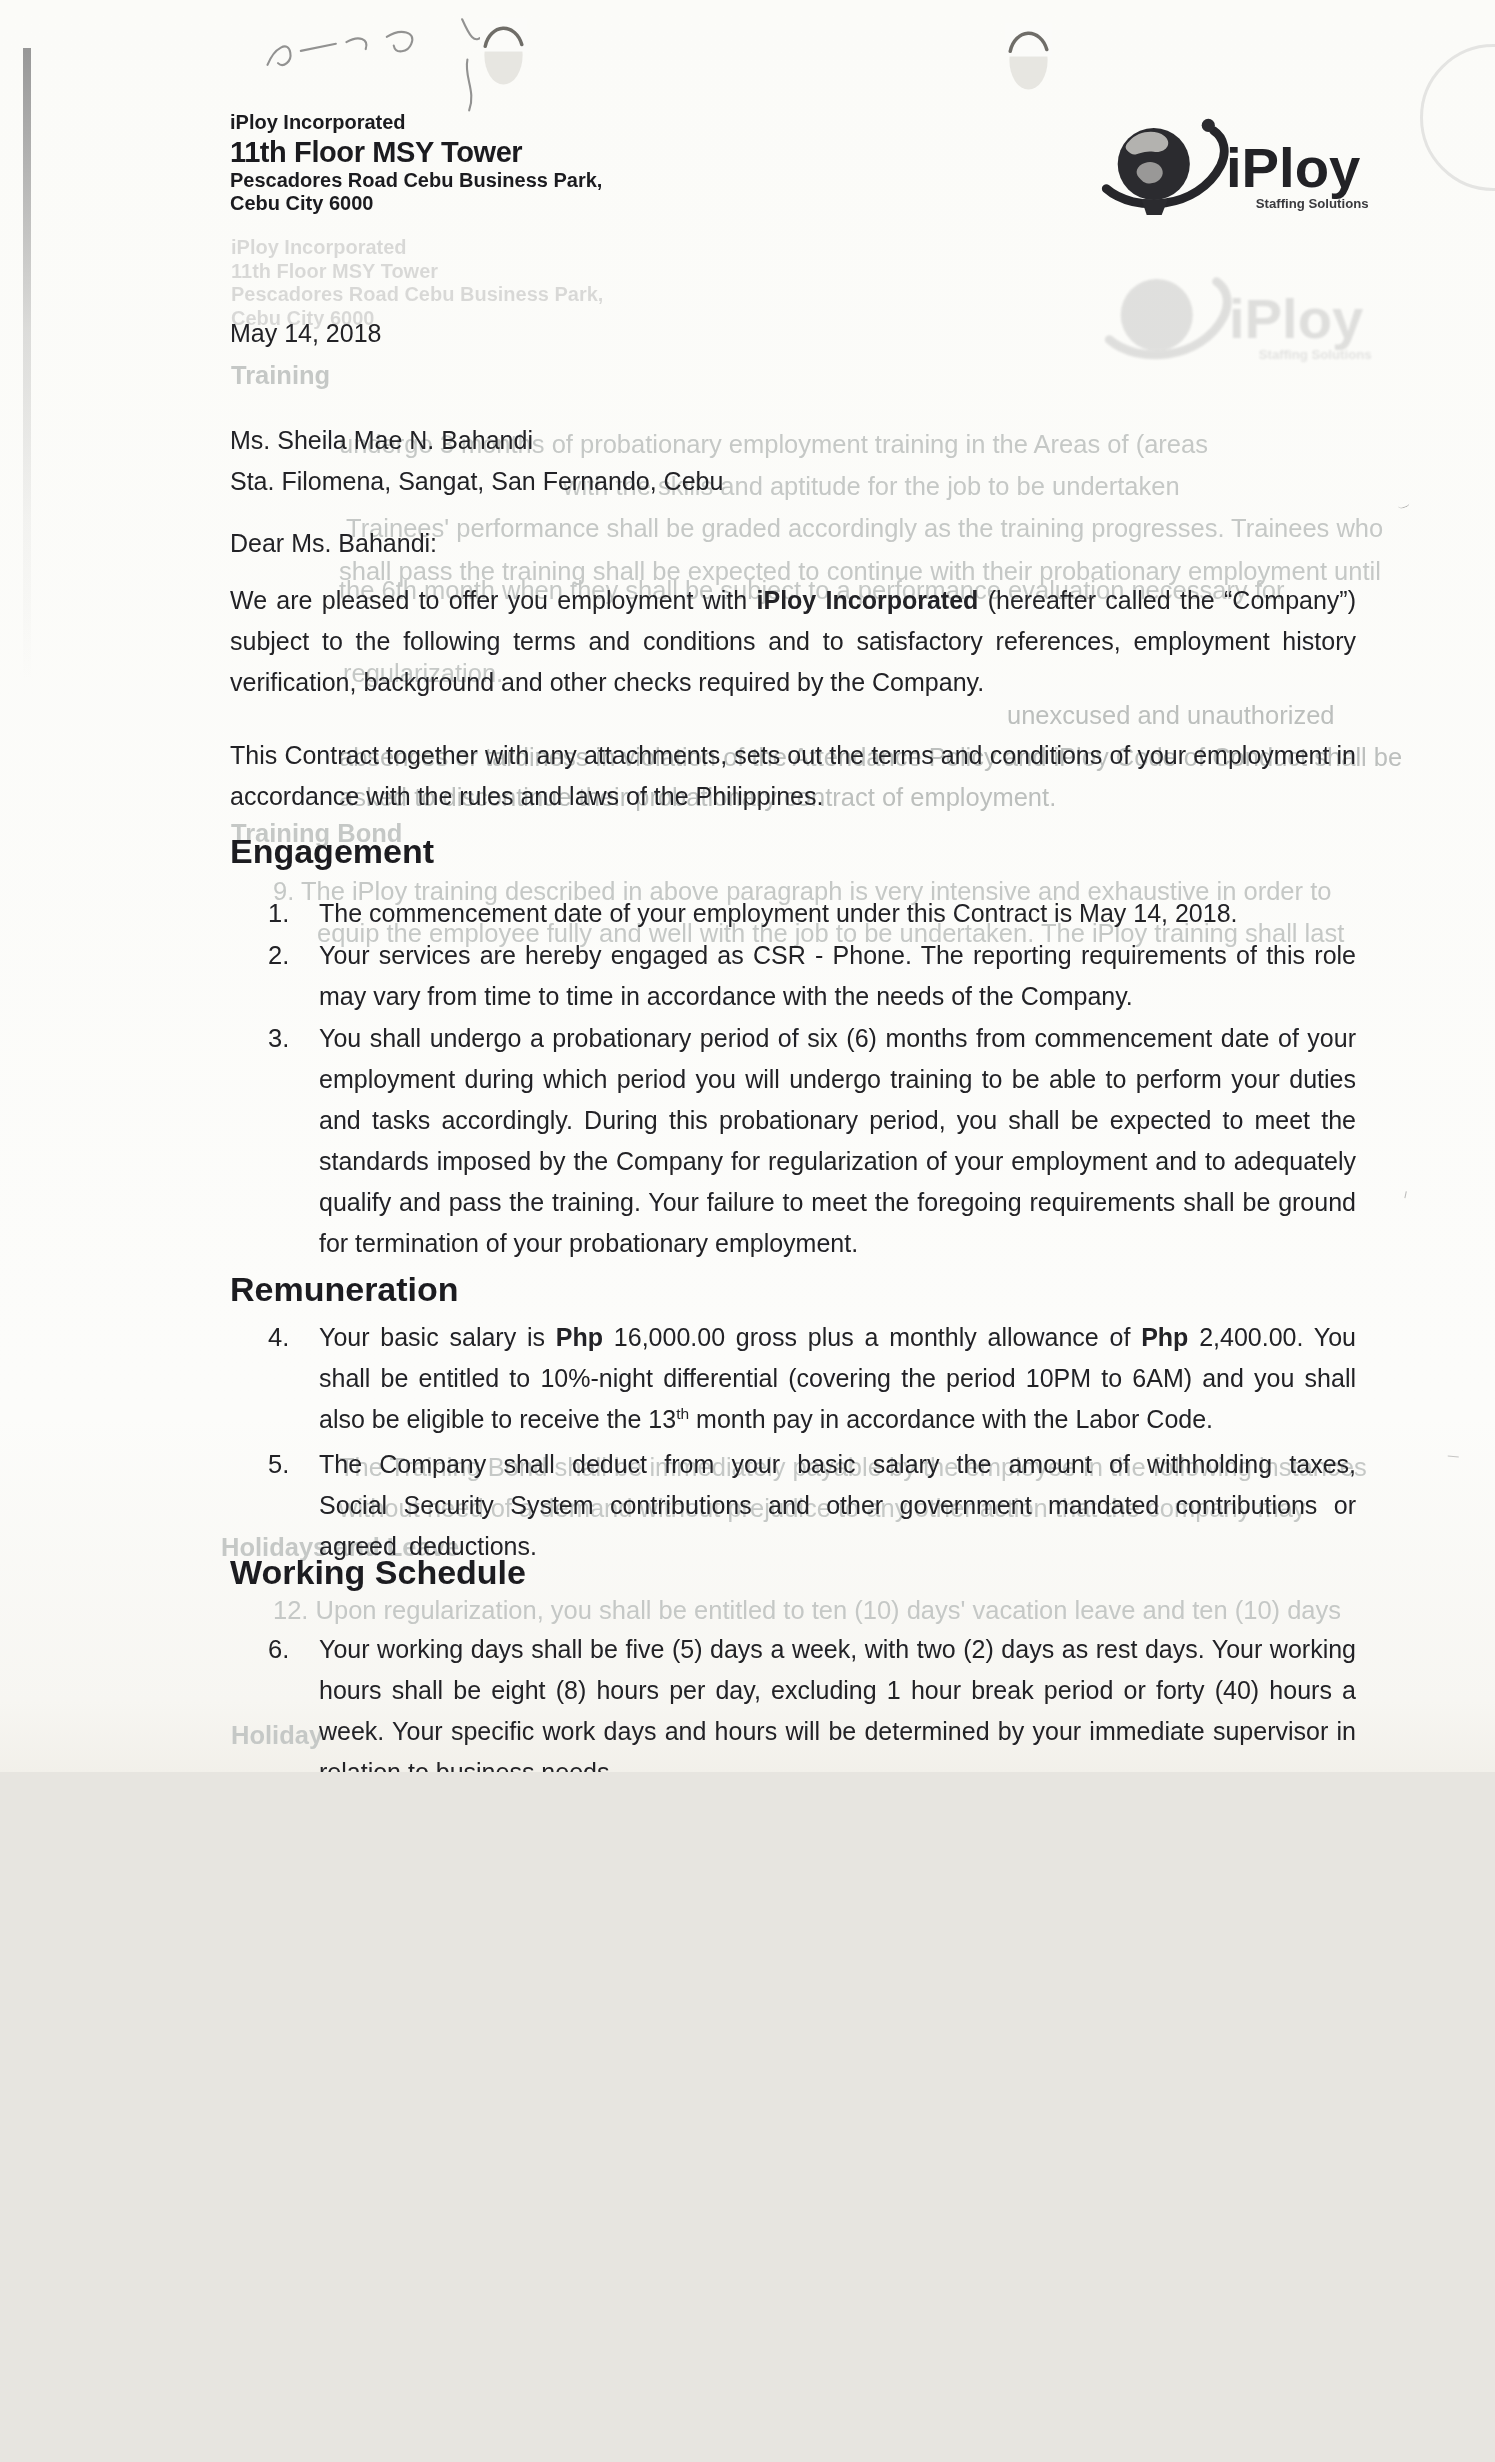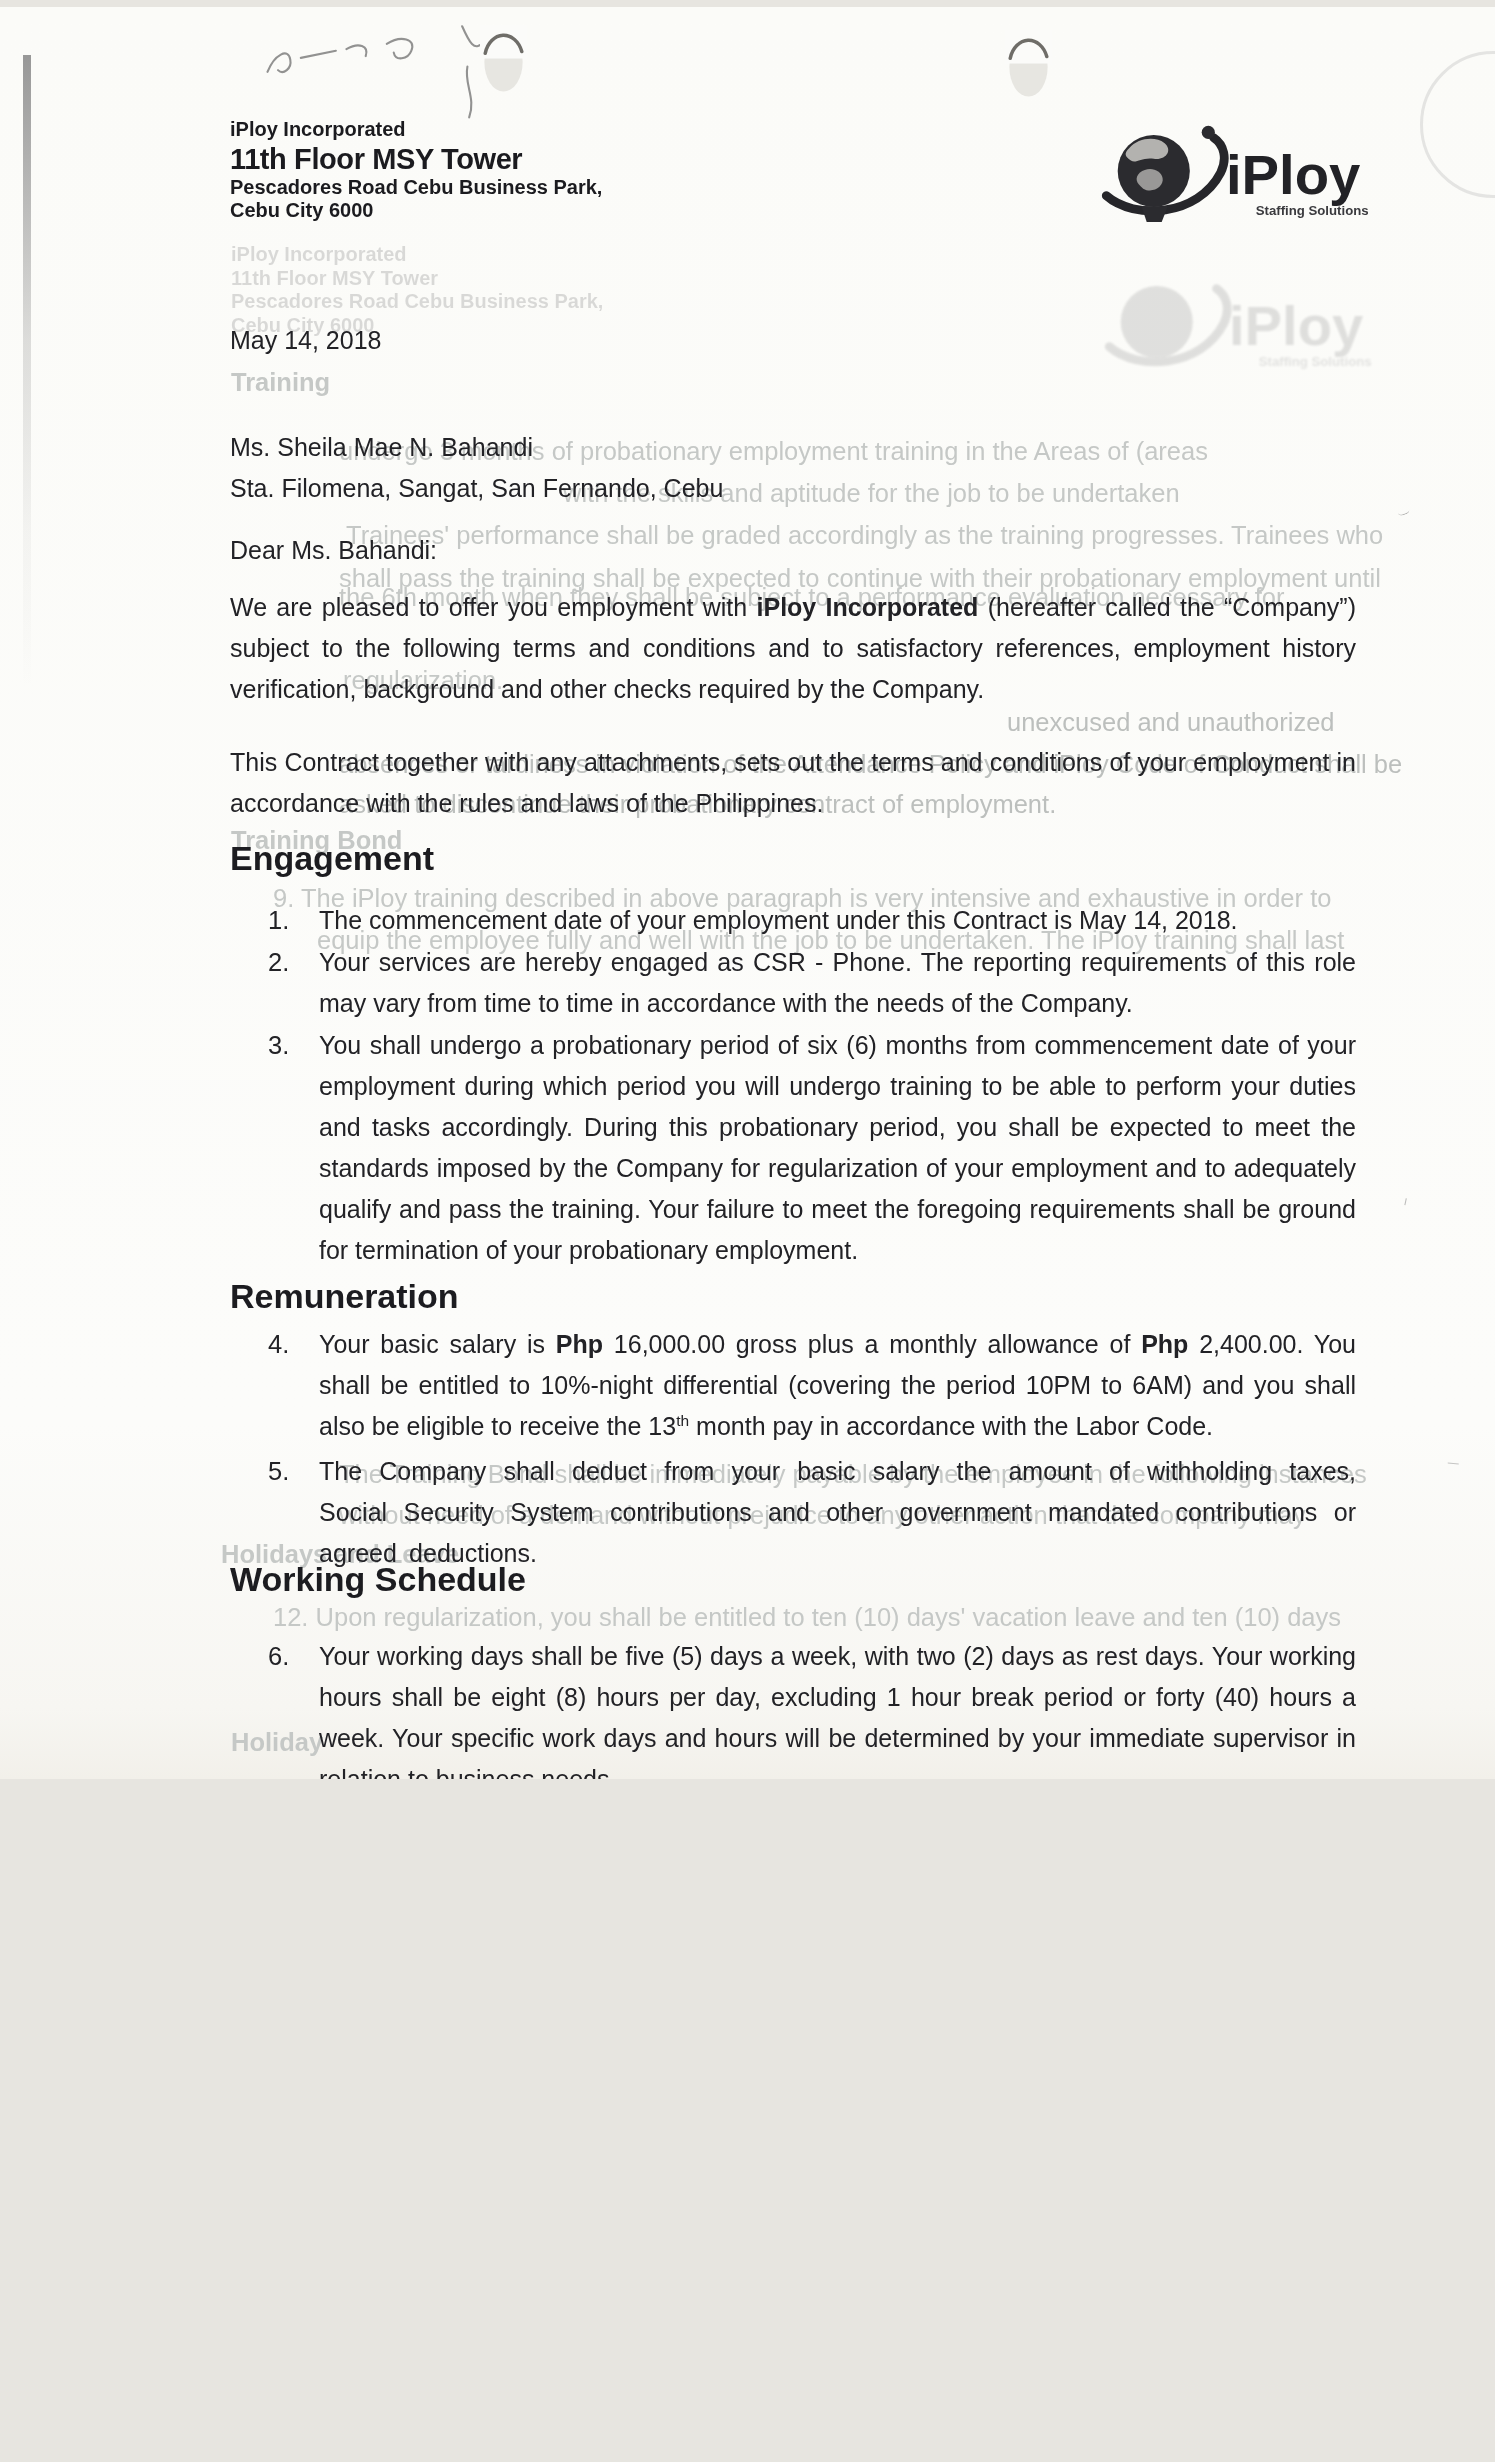--- a/index.html
+++ b/index.html
@@ -1,17 +1,17 @@
 <!DOCTYPE html>
 <html style="font-size:14px"><head>
 <meta charset="utf-8">
 <style>
   html,body{margin:0;padding:0;background:#e7e5e0;}
   .scan{
-    position:relative;width:1495px;height:1772px;margin:7px auto;
+    position:relative;width:1495px;height:1772px;margin:0 auto;
     background:linear-gradient(180deg,#fbfbf8 0%,#fcfcfa 80%,#f7f6f2 96%,#f2f0ea 100%);
     overflow:hidden;font-family:"Liberation Sans",sans-serif;color:#1f1f22;
   }
   .abs{position:absolute;}
   .body-text{font-size:25px;line-height:41px;text-align:justify;color:#222226;}
   .heading{font-size:34px;font-weight:bold;color:#1c1c20;white-space:nowrap;}
   .lh-line{font-weight:bold;color:#1b1b1f;white-space:nowrap;line-height:1.18;}
   .lh-small{font-size:20px;}
   .lh-big{font-size:29px;letter-spacing:-0.4px;}
   .conf{font-size:26px;font-weight:bold;letter-spacing:0.4px;white-space:nowrap;color:#151518;}

